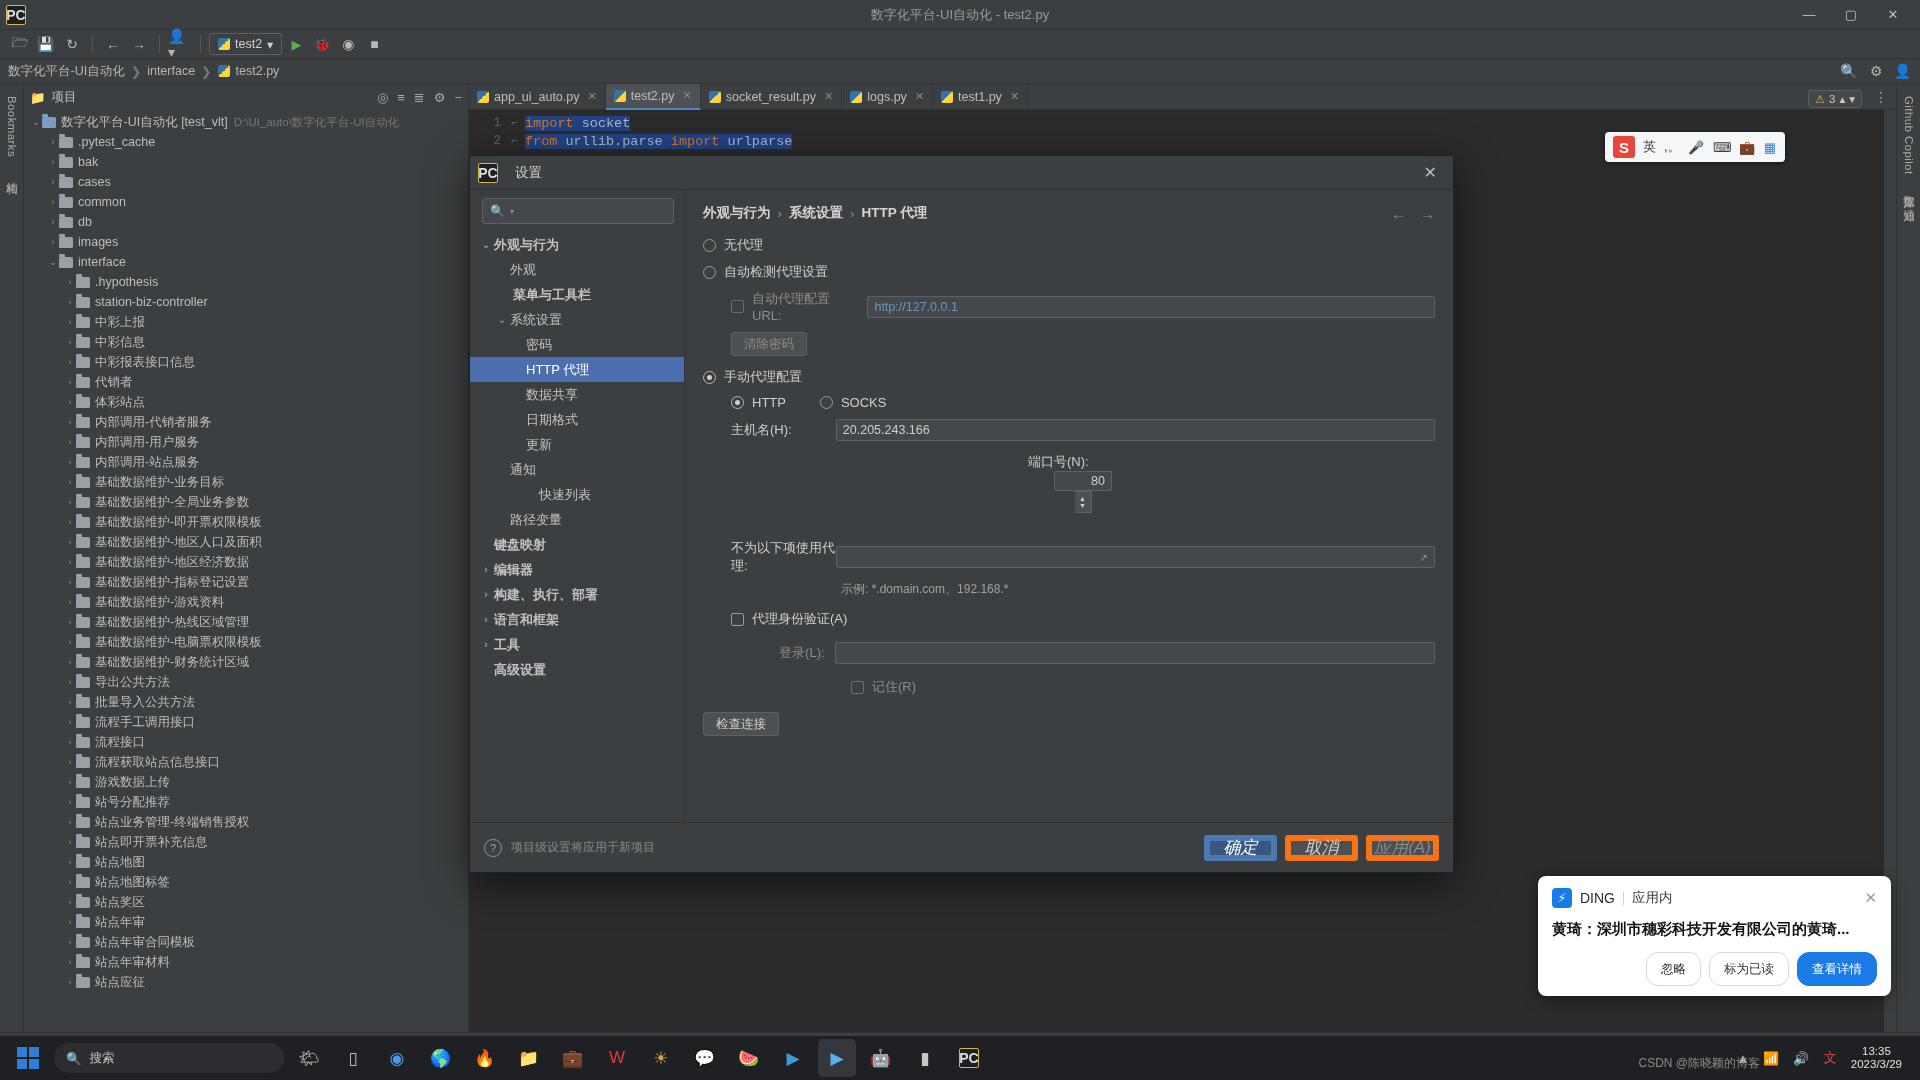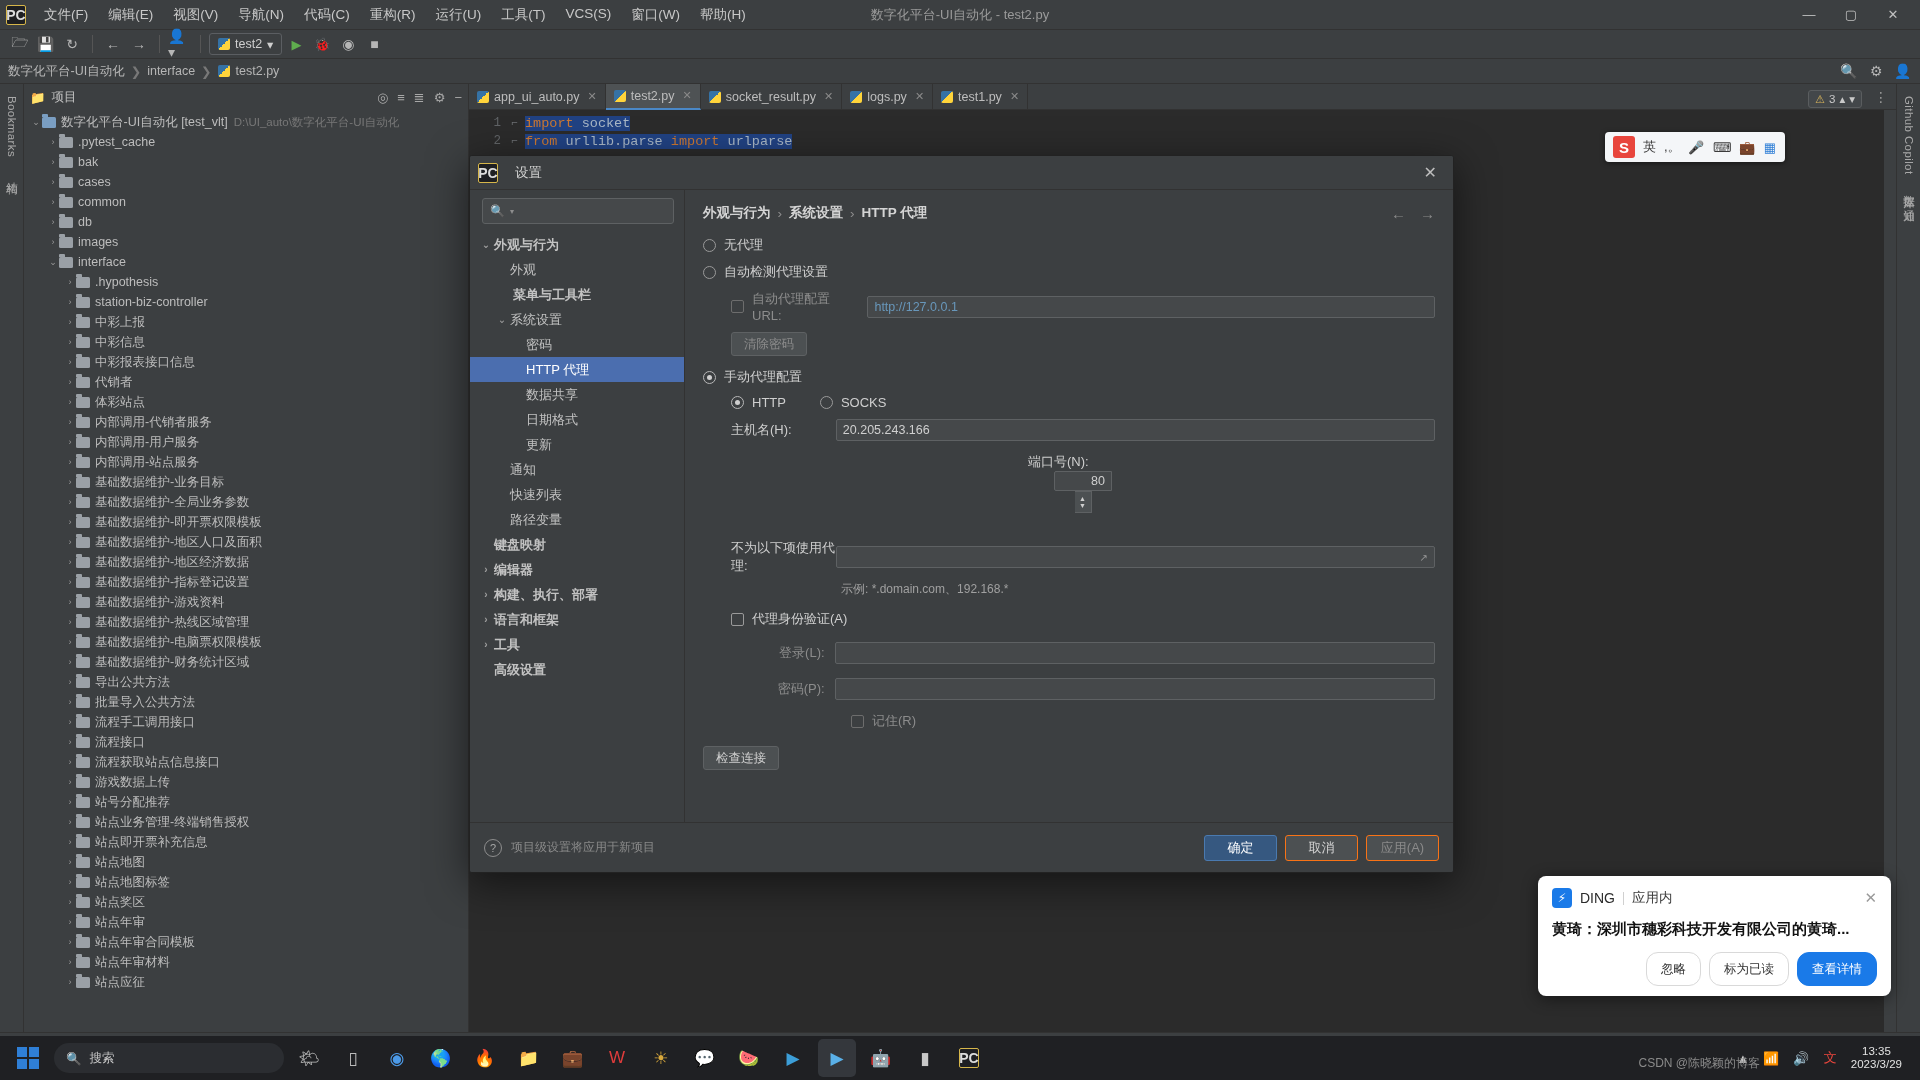--- a/index.html
+++ b/index.html
@@ -183,22 +183,22 @@
      background:#4c5052; display:flex;flex-direction:column;align-items:center;
      justify-content:center; color:#cfcfcf; font-size:7px; line-height:7px;}
   .hint { font-size:12px; color:#a0a0a0; }
   .dlg-foot { height:50px; background:#3c3f41; border-top:1px solid #323232;
      display:flex; align-items:center; padding:0 14px; gap:9px; }
   .foot-help { width:18px;height:18px;border-radius:50%;border:1.4px solid #8d8d8d;
      display:flex;align-items:center;justify-content:center;font-size:11px;color:#a6a6a6;}
   .foot-note { font-size:12px; color:#8a8a8a; }
   .foot-btns { margin-left:auto; display:flex; gap:8px; }
   .fbtn { height:26px; min-width:73px; border-radius:3px; display:flex; align-items:center;
-     justify-content:center; font-size:13px; border:1px solid #f97316; background:#4c5052;
-     color:#d2d2d2; }
+     justify-content:center; font-size:17px; border:6px solid #f97316; background:#4c5052;
+     color:#d2d2d2;font-style:italic; }
   .fbtn.primary { background:#365880; border-color:#4a7ab0; color:#ffffff; }
   .fbtn.dim { color:#8a8a8a; }
 
   
   .ding { position:absolute; left:1538px; top:876px; width:353px; height:120px;
      background:#ffffff; border-radius:8px; box-shadow:0 3px 16px rgba(0,0,0,.45);
      padding:12px 14px; color:#1d1d1d; }
   .ding-head { display:flex; align-items:center; gap:8px; }
   .ding-logo { width:20px;height:20px;background:#1a7ae8;border-radius:4px;color:#fff;
      display:flex;align-items:center;justify-content:center;font-size:12px;}
@@ -215,33 +215,20 @@
 
   .watermark { position:absolute; right:160px; bottom:8px; font-size:12px; color:#8a8a8a;}
 </style>
 </head>
 <body>
 
 <div class="app">
 
   <div class="titlebar">
     <div class="pc-logo">PC</div>
-    <div class="menu">
-      <span>文件(F)</span>
-      <span>编辑(E)</span>
-      <span>视图(V)</span>
-      <span>导航(N)</span>
-      <span>代码(C)</span>
-      <span>重构(R)</span>
-      <span>运行(U)</span>
-      <span>工具(T)</span>
-      <span>VCS(S)</span>
-      <span>窗口(W)</span>
-      <span>帮助(H)</span>
-    </div>
     <div class="win-title">数字化平台-UI自动化 - test2.py</div>
     <div class="win-ctrls">
       <div>—</div>
       <div>▢</div>
       <div class="close">✕</div>
     </div>
   </div>
 
   <div class="toolbar">
     <div class="tb-ico">🗁</div>
@@ -640,21 +627,21 @@
               <span>日期格式</span>
             </div>
             <div class="s-node" style="padding-left: 40px;">
               <span class="ar none">·</span>
               <span>更新</span>
             </div>
             <div class="s-node" style="padding-left: 24px;">
               <span class="ar none">·</span>
               <span>通知</span>
             </div>
-            <div class="s-node" style="padding-left: 24px;">
+            <div class="s-node" style="padding-left: 24px; gap: 29px;">
               <span class="ar none">·</span>
               <span>快速列表</span>
             </div>
             <div class="s-node" style="padding-left: 24px;">
               <span class="ar none">·</span>
               <span>路径变量</span>
             </div>
             <div class="s-node" style="padding-left: 8px; font-weight: 600;">
               <span class="ar none">·</span>
               <span>键盘映射</span>
@@ -765,26 +752,20 @@
           <span class="lbl">代理身份验证(A)</span>
         </div>
 
         <div class="row ind-28" style="margin-bottom:14px;">
           <span class="flabel right dim" style="width:108px;">登录(L):</span>
           <div class="txtfield blank" style="width:628px;">
             <span></span>
           </div>
         </div>
 
-        <div class="row ind-28" style="margin-bottom:12px;">
-          <span class="flabel right dim" style="width:108px;">密码(P):</span>
-          <div class="txtfield blank" style="width:628px;">
-            <span></span>
-          </div>
-        </div>
 
         <div class="row" style="margin-left:148px;margin-bottom:16px;">
           <span class="cbx dim"></span>
           <span class="lbl dim">记住(R)</span>
         </div>
 
         <div class="row">
           <span class="btn">检查连接</span>
         </div>
 

